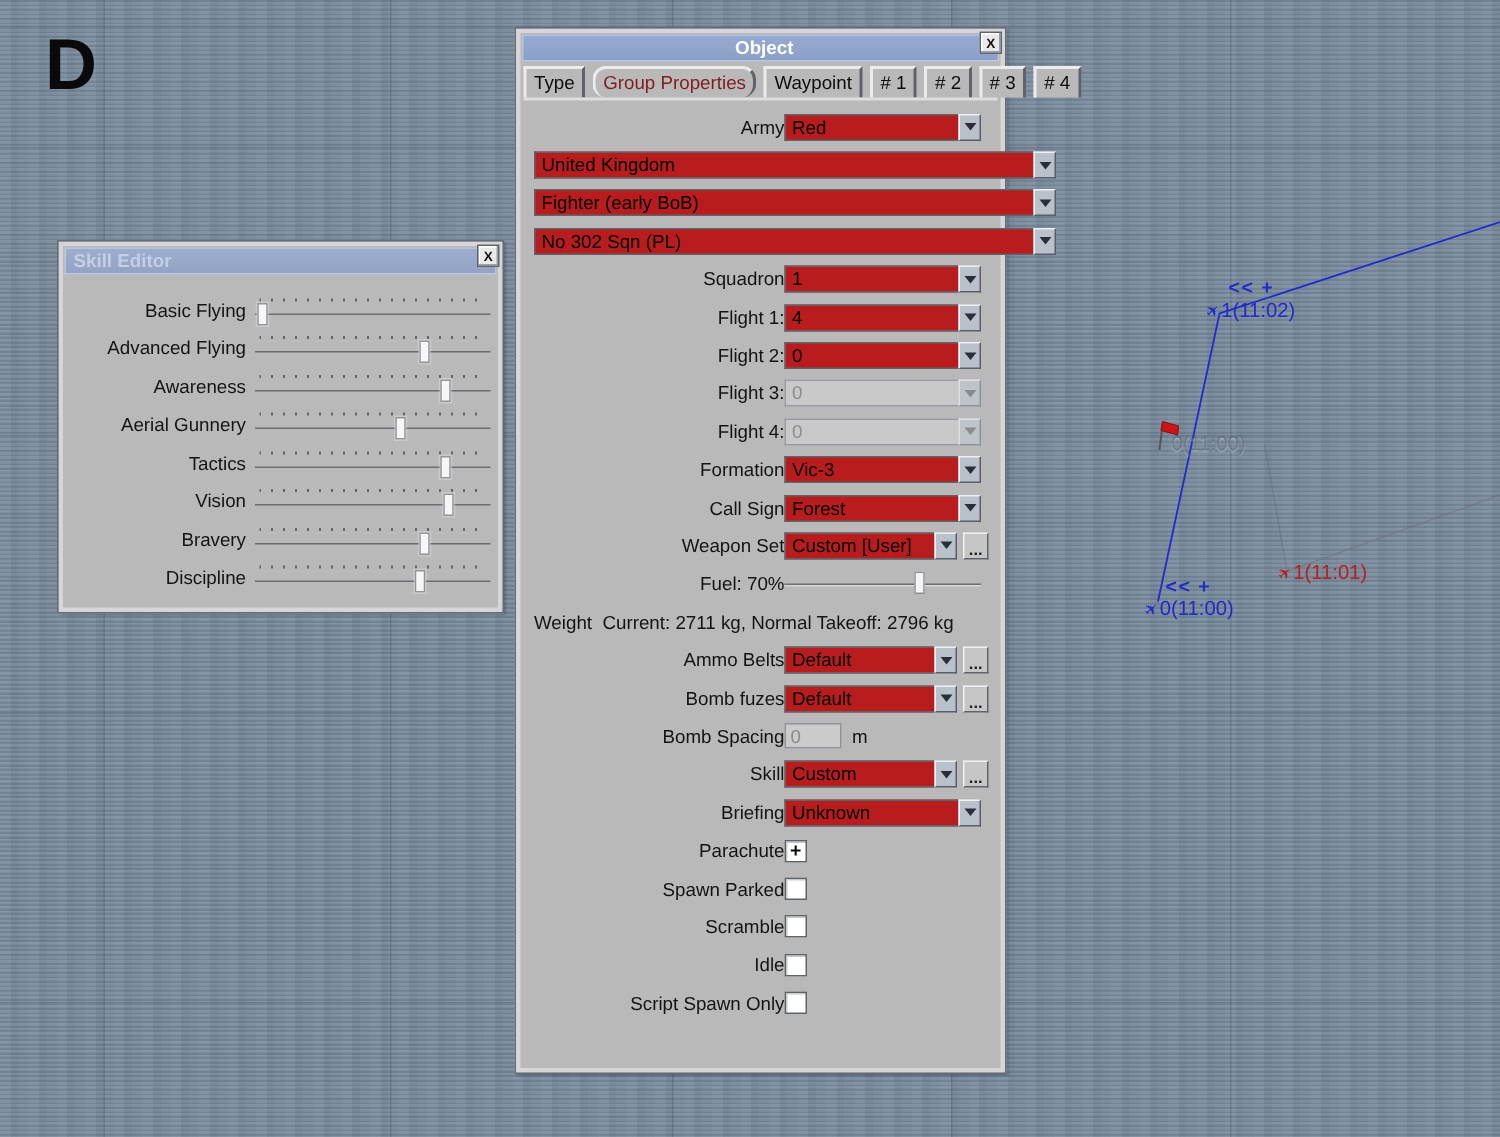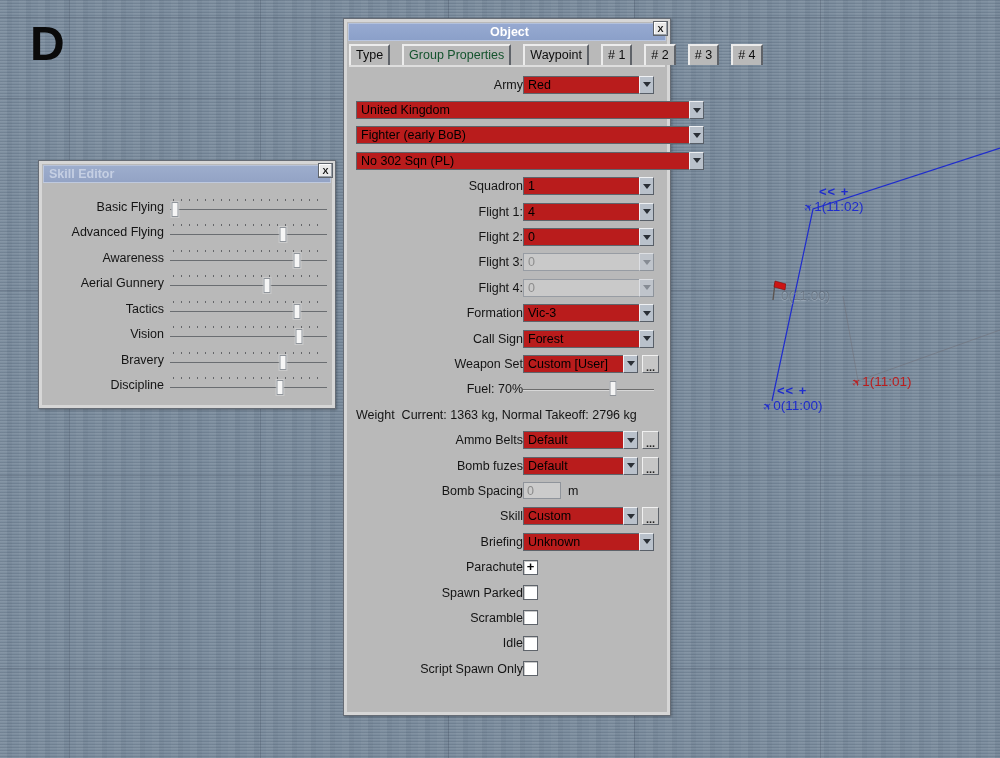--- a/index.html
+++ b/index.html
@@ -32,24 +32,24 @@
        border:1px solid rgba(255,255,255,.35);}
   .titlebar.active{background:linear-gradient(#96a9d1,#8ba0c9); color:#ffffff;justify-content:center;}
   .titlebar.inactive{background:linear-gradient(#9dadcd,#93a3c5); color:#c5cfe3;}
   .titlebar .title{font-size:12.5px; font-weight:bold;}
   .close-btn{position:absolute; top:2px; right:2px; width:13px; height:13px;
        background:#e9e9e9; border:1px solid #5f646b; box-shadow:inset -1px -1px 0 #9aa0a8, inset 1px 1px 0 #ffffff;
        font-size:9px; font-weight:bold; color:#111; display:flex; align-items:center; justify-content:center; cursor:default;}
 
   
   #object-win{left:343px; top:18px; width:328px; height:698px;}
-  .tabrow{position:absolute; left:5px; right:5px; top:25px; height:21px; display:flex; gap:12px; align-items:flex-end;}
+  .tabrow{position:absolute; left:5px; right:5px; top:25px; height:21px; display:flex; gap:5px; align-items:flex-end;}
   .tab{padding:2px 5px 3px 5px; background:#b9b9b9; font-size:12.5px; color:#0d0d0d; white-space:nowrap;
        border-top:2px solid #ececec; border-left:2px solid #ececec; border-right:2px solid #5f6369;}
-  .tab.active{color:#14532d;}
+  .tab.active{color:#7f1d1d;border-radius:9px;}
   .tab-divider{position:absolute; left:5px; right:5px; top:46px; height:2px; background:#dedede;}
   .obj-body{position:absolute; left:1px; right:1px; top:50px; bottom:4px; padding-top:3px;}
   .row{height:25.4px; display:flex; align-items:center; padding:0 11px;text-align:right;}
   .row .lbl{width:167px; flex:none; font-size:12.5px; color:#141414;}
   .row .plain-text{font-size:12.5px; color:#141414; white-space:pre;}
 
   .combo{display:flex; height:18px; width:131px; flex:none; box-sizing:border-box;}
   .combo.narrow{width:115px;}
   .combo.wide{width:348px;}
   .combo-field{background:#b91c1c; border:1px solid #5f646b; border-right:none; flex:1; font-size:12.5px;
@@ -341,21 +341,21 @@
 
       <div class="row">
           <span class="lbl">Fuel: 70%</span>
         <span class="hslider">
             <span class="track"></span>
             <span class="hthumb" style="left: 69%;"></span>
           </span>
         </div>
 
       <div class="row">
-          <span class="plain-text">Weight  Current: 1363 kg, Normal Takeoff: 2796 kg</span>
+          <span class="plain-text">Weight  Current: 2711 kg, Normal Takeoff: 2796 kg</span>
         </div>
 
       <div class="row">
           <span class="lbl">Ammo Belts</span>
         <span class="combo narrow">
             <span class="combo-field">Default</span>
             <span class="combo-btn">
               <span class="tri"></span>
             </span>
           </span>

